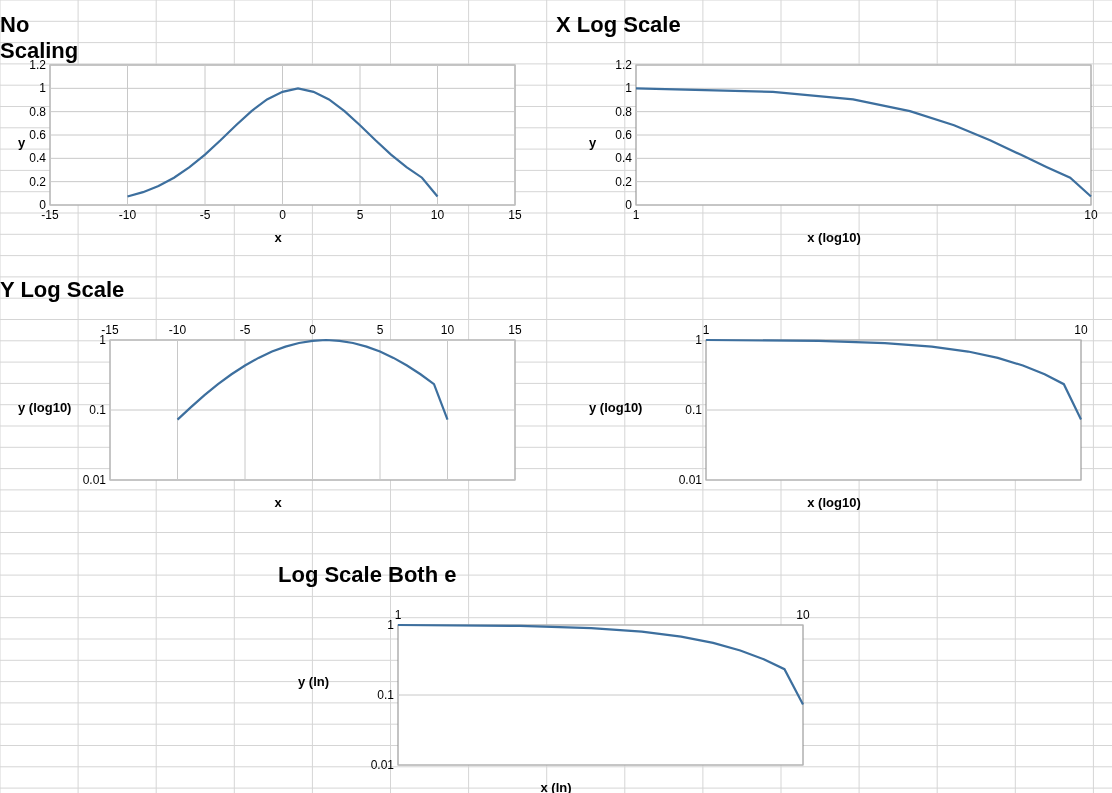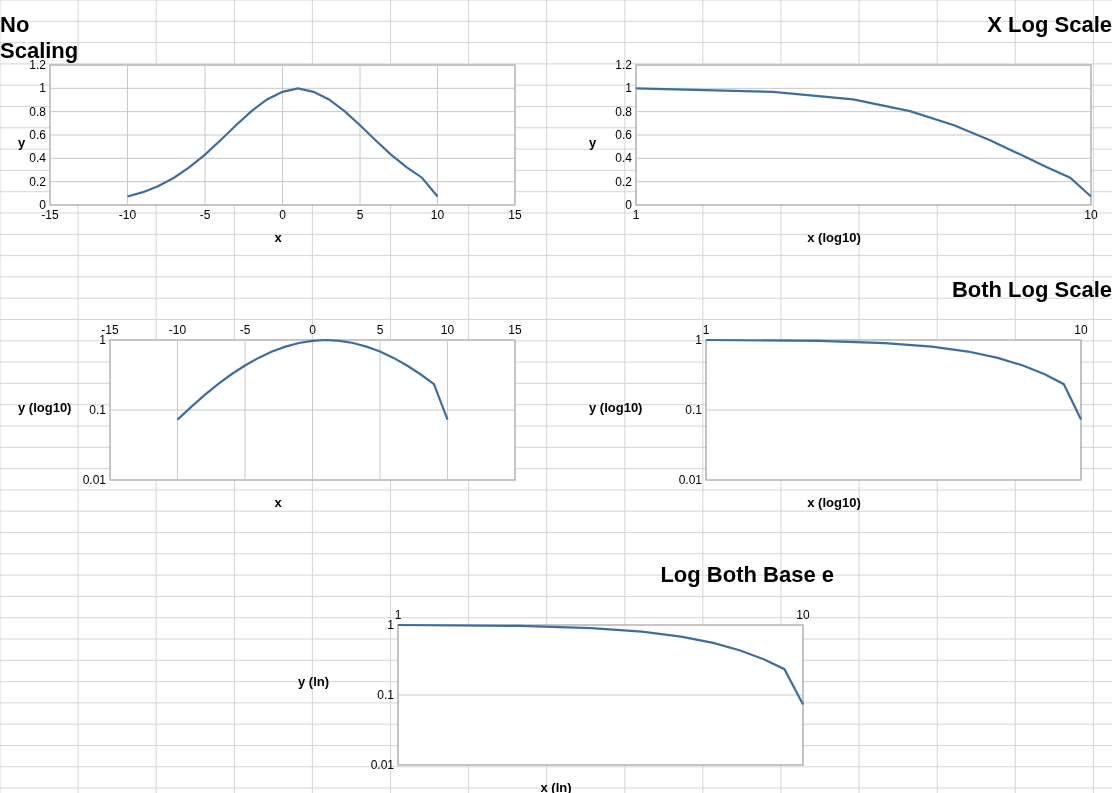--- a/index.html
+++ b/index.html
@@ -1,19 +1,19 @@
 <!DOCTYPE html>
 <html><head>
 <meta charset="utf-8">
 <style>
   html,body{margin:0;padding:0;width:1112px;height:793px;font-family:Arial,Helvetica,sans-serif;background:#fff;overflow:hidden}
   .grid-bg{position:absolute;inset:0;z-index:0}
   .grid-bg line{stroke:#d5d5d5;stroke-width:1}
   .panel{position:absolute}
-  .title{font-size:22px;font-weight:bold;text-align:right;position:absolute;width:100%}
+  .title{font-size:22px;font-weight:bold;text-align:left;position:absolute;width:100%}
   .ylabel{position:absolute;font-size:13px;font-weight:bold}
   .xlabel{position:absolute;font-size:13px;font-weight:bold;text-align:center}
   svg.chart{position:absolute;overflow:visible}
   .frame{stroke:#888;stroke-width:1;fill:#fff}
   .gridline{stroke:#c8c8c8;stroke-width:1}
   .series{stroke:#3d6f9e;stroke-width:2.2;fill:none}
   .tick{font-size:12px;fill:#000}
 </style>
 </head>
 <body>
@@ -132,20 +132,21 @@
       <text class="tick" text-anchor="end" x="26" y="37.33333333333333">1</text>
       <line class="gridline" x1="30" y1="10" x2="485" y2="10"></line>
       <text class="tick" text-anchor="end" x="26" y="14">1.2</text>
       <text class="tick" text-anchor="middle" x="30" y="164">1</text>
       <text class="tick" text-anchor="middle" x="485" y="164">10</text>
       <path class="series" d="M30 33.33333333333333 L166.9686480271114 36.83333333333333 L247.09017089744637 44.41666666666666 L303.9372960542228 56.08333333333333 L348.0313519728885 70.19999999999999 L384.0588189245578 85.24999999999999 L414.5196082064868 99.6 L440.90594408133427 112.19999999999999 L464.1803417948928 122.7 L485 141.48333333333335 "></path>
     </svg>
 </div>
 
 <div class="panel" style="left:0;top:265px;width:556px;height:265px">
+  <div class="title" style="top:12px">Y Log Scale</div>
   <div class="ylabel" style="left:18px;top:135px">y (log10)</div>
   <div class="xlabel" style="left:0;width:556px;top:230px">x</div>
   <svg class="chart" id="svg-ylog" width="440" height="170" style="left: 90px; top: 55px;">
       <rect class="frame" x="20" y="20" width="405" height="140"></rect>
       <line class="gridline" x1="20" y1="160" x2="425" y2="160"></line>
       <text class="tick" text-anchor="end" x="16" y="164">0.01</text>
       <line class="gridline" x1="20" y1="90" x2="425" y2="90"></line>
       <text class="tick" text-anchor="end" x="16" y="94">0.1</text>
       <line class="gridline" x1="20" y1="20" x2="425" y2="20"></line>
       <text class="tick" text-anchor="end" x="16" y="24">1</text>
@@ -161,39 +162,38 @@
       <text class="tick" text-anchor="middle" x="290" y="14">5</text>
       <line class="gridline" x1="357.5" y1="20" x2="357.5" y2="160"></line>
       <text class="tick" text-anchor="middle" x="357.5" y="14">10</text>
       <line class="gridline" x1="425" y1="20" x2="425" y2="160"></line>
       <text class="tick" text-anchor="middle" x="425" y="14">15</text>
       <path class="series" d="M87.5 99.56739979156809 L101 87.10251203892426 L114.5 75.14686769172295 L128 64.15488998129001 L141.5 54.26184928553715 L155 45.51613772295616 L168.5 37.89949118141266 L182 31.54607287959186 L195.5 26.594288374249174 L209 23.03459945563577 L222.5 20.925978601362857 L236 20 L249.5 20.925978601362857 L263 23.03459945563577 L276.5 26.594288374249174 L290 31.54607287959186 L303.5 37.89949118141266 L317 45.51613772295616 L330.5 54.26184928553715 L344 64.15488998129001 L357.5 99.56739979156809 "></path>
     </svg>
 </div>
 
 <div class="panel" style="left:556px;top:265px;width:556px;height:265px">
-  <div class="title" style="top:12px">Both Log Scale</div>
   <div class="ylabel" style="left:33px;top:135px">y (log10)</div>
   <div class="xlabel" style="left:0;width:556px;top:230px">x (log10)</div>
   <svg class="chart" id="svg-bothlog" width="440" height="170" style="left: 100px; top: 55px;">
       <rect class="frame" x="50" y="20" width="375" height="140"></rect>
       <line class="gridline" x1="50" y1="160" x2="425" y2="160"></line>
       <text class="tick" text-anchor="end" x="46" y="164">0.01</text>
       <line class="gridline" x1="50" y1="90" x2="425" y2="90"></line>
       <text class="tick" text-anchor="end" x="46" y="94">0.1</text>
       <line class="gridline" x1="50" y1="20" x2="425" y2="20"></line>
       <text class="tick" text-anchor="end" x="46" y="24">1</text>
       <text class="tick" text-anchor="middle" x="50" y="14">1</text>
       <text class="tick" text-anchor="middle" x="425" y="14">10</text>
       <path class="series" d="M50 20 L162.88624837399294 20.925978601362857 L228.92047051987336 23.03459945563577 L275.7724967479859 26.594288374249174 L312.113751626007 31.54607287959186 L341.80671889386633 37.89949118141266 L366.91176500534624 45.51613772295616 L388.65874512197877 54.26184928553715 L407.84094103974684 64.15488998129001 L425 99.56739979156809 "></path>
     </svg>
 </div>
 
 <div class="panel" style="left:278px;top:550px;width:556px;height:243px">
-  <div class="title" style="top:12px">Log Both Base e</div>
+  <div class="title" style="top:12px">Log Scale Both e</div>
   <div class="ylabel" style="left:20px;top:124px">y (ln)</div>
   <div class="xlabel" style="left:0;width:556px;top:230px">x (ln)</div>
   <svg class="chart" id="svg-basee" width="440" height="170" style="left: 100px; top: 55px;">
       <rect class="frame" x="20" y="20" width="405" height="140"></rect>
       <line class="gridline" x1="20" y1="160" x2="425" y2="160"></line>
       <text class="tick" text-anchor="end" x="16" y="164">0.01</text>
       <line class="gridline" x1="20" y1="90" x2="425" y2="90"></line>
       <text class="tick" text-anchor="end" x="16" y="94">0.1</text>
       <line class="gridline" x1="20" y1="20" x2="425" y2="20"></line>
       <text class="tick" text-anchor="end" x="16" y="24">1</text>

